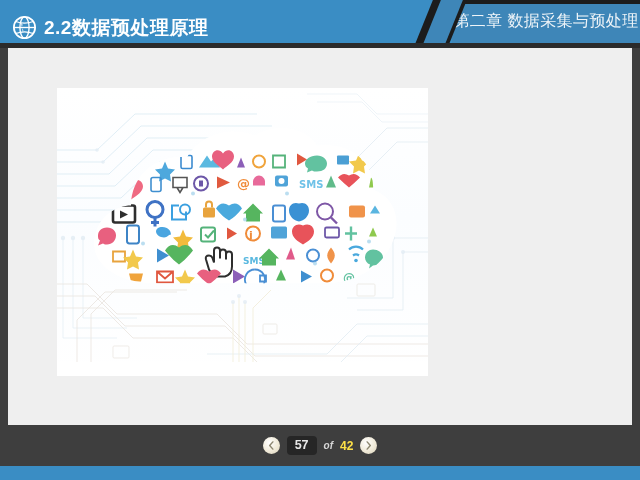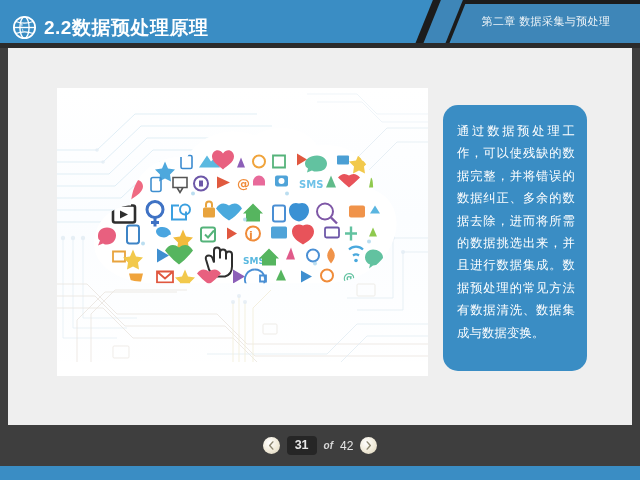--- a/index.html
+++ b/index.html
@@ -76,21 +76,21 @@
     white-space: nowrap;
   }
   .header-chapter {
     position: absolute;
     left: 0; top: 0;
     width: 188px; height: 43px;
     display: flex;
     align-items: center;
     justify-content: center;
     color: #eef4f8;
-    font-size: 11px;
+    font-size: 16px;
     letter-spacing: 0.4px;
     white-space: nowrap;
   }
 
   
   .header-rule {
     position: absolute;
     left: 0; top: 43px;
     width: 640px; height: 5px;
     background: #2b2b2b;
@@ -196,22 +196,23 @@
     min-width: 16px;
     text-align: center;
   }
   .page-of {
     color: #d7d7d7;
     font-size: 10px;
     font-style: italic;
     font-weight: bold;
   }
   .page-total {
-    color: #e5e5e5;
+    color: #fde047;
     font-size: 12px;
+    font-weight: bold;
   }
 
   
   .bottom-strip {
     position: absolute;
     left: 0; top: 466px;
     width: 640px; height: 14px;
     background: #3a8dc4;
   }
 </style>
@@ -444,36 +445,33 @@
               <circle cx="242" cy="140" r="2"></circle>
                 <circle cx="172" cy="96" r="2"></circle>
             </g>
           </g>
         </svg>
       </div>
 
       <div class="pic-bottom-band"></div>
     </div>
 
-    <div class="callout">
-      <div class="callout-text">通过数据预处理工作，可以使残缺的数据完整，并将错误的数据纠正、多余的数据去除，进而将所需的数据挑选出来，并且进行数据集成。数据预处理的常见方法有数据清洗、数据集成与数据变换。</div>
-    </div>
 
   </div>
 
   <div class="footer">
     <div class="pager">
 
       <div class="nav-circle">
         <svg width="9" height="9" viewBox="0 0 10 10">
           <path d="M6.5 1 L3 5 L6.5 9" fill="none" stroke="#8d8770" stroke-width="1.6" stroke-linecap="round" stroke-linejoin="round"></path>
         </svg>
       </div>
 
-      <div class="page-box">31</div>
+      <div class="page-box">57</div>
       <div class="page-of">of</div>
       <div class="page-total">42</div>
 
       <div class="nav-circle">
         <svg width="9" height="9" viewBox="0 0 10 10">
           <path d="M3.5 1 L7 5 L3.5 9" fill="none" stroke="#8d8770" stroke-width="1.6" stroke-linecap="round" stroke-linejoin="round"></path>
         </svg>
       </div>
 
     </div>

